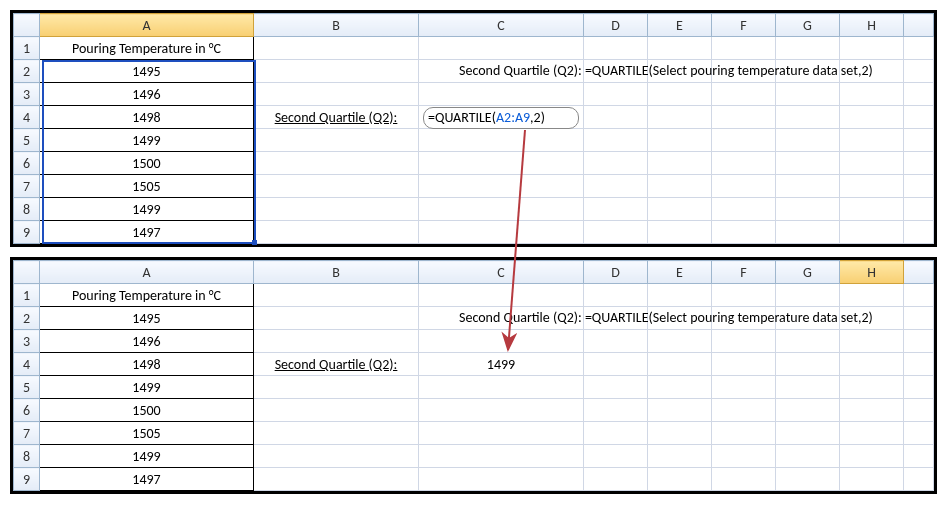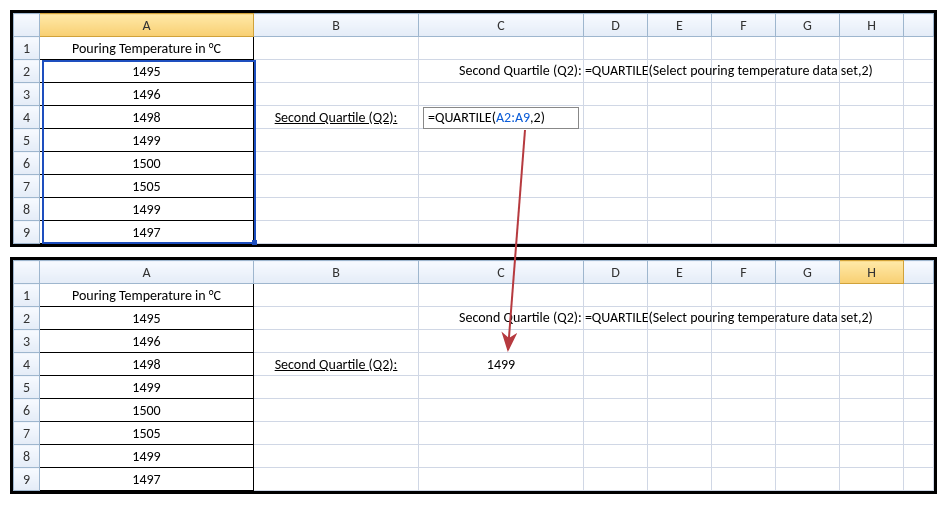--- a/index.html
+++ b/index.html
@@ -250,21 +250,21 @@
             <td></td>
             <td></td>
       </tr>
     </tbody>
       </table>
 
     <div class="marquee" style="left:29px; top:47px; width:214px; height:184px;">
       <div class="handle"></div>
     </div>
 
-    <div class="formula-cell" style="left:410px; top:94px; width:156px;">
+    <div class="formula-cell" style="left:410px; top:94px; width:156px;border-radius:10px;">
       <span class="fn">=QUARTILE(</span><span class="ref">A2:A9</span><span class="rest">,2)</span>
     </div>
   </div>
 
   <div class="panel" id="panel-bottom">
     <table class="grid">
       <colgroup>
         <col style="width:26px">
         <col class="col-A">
           <col class="col-B">

